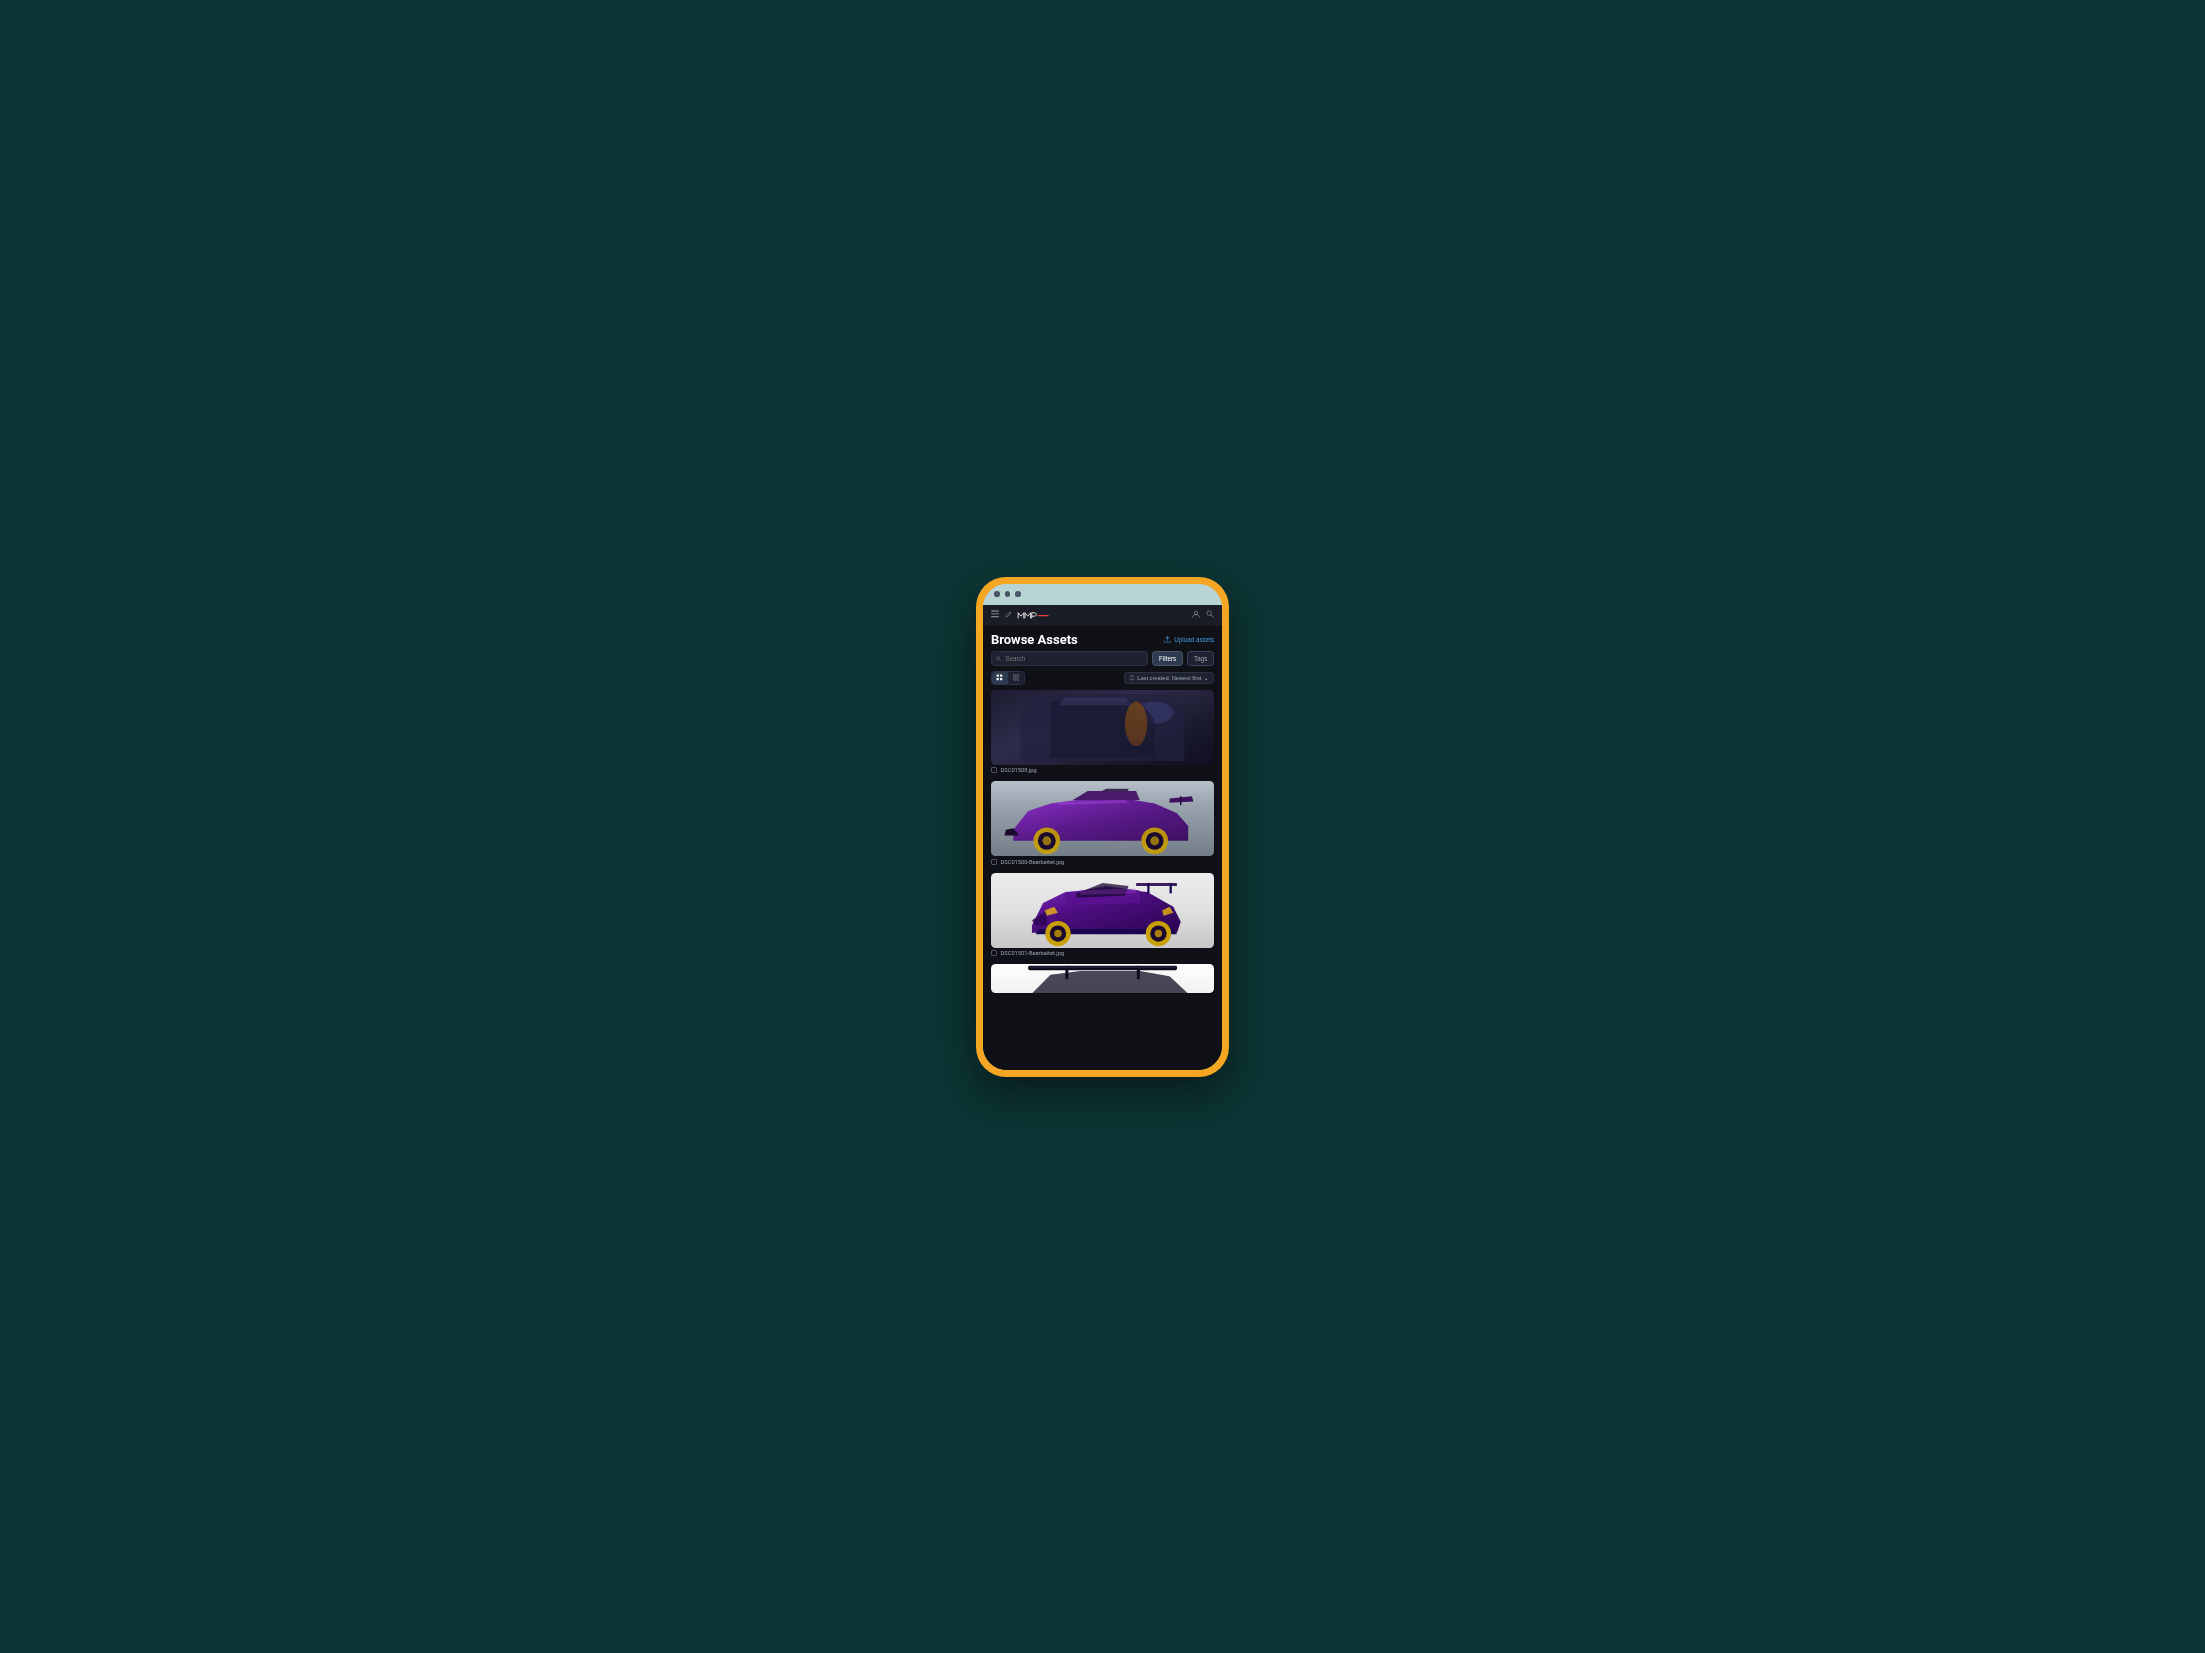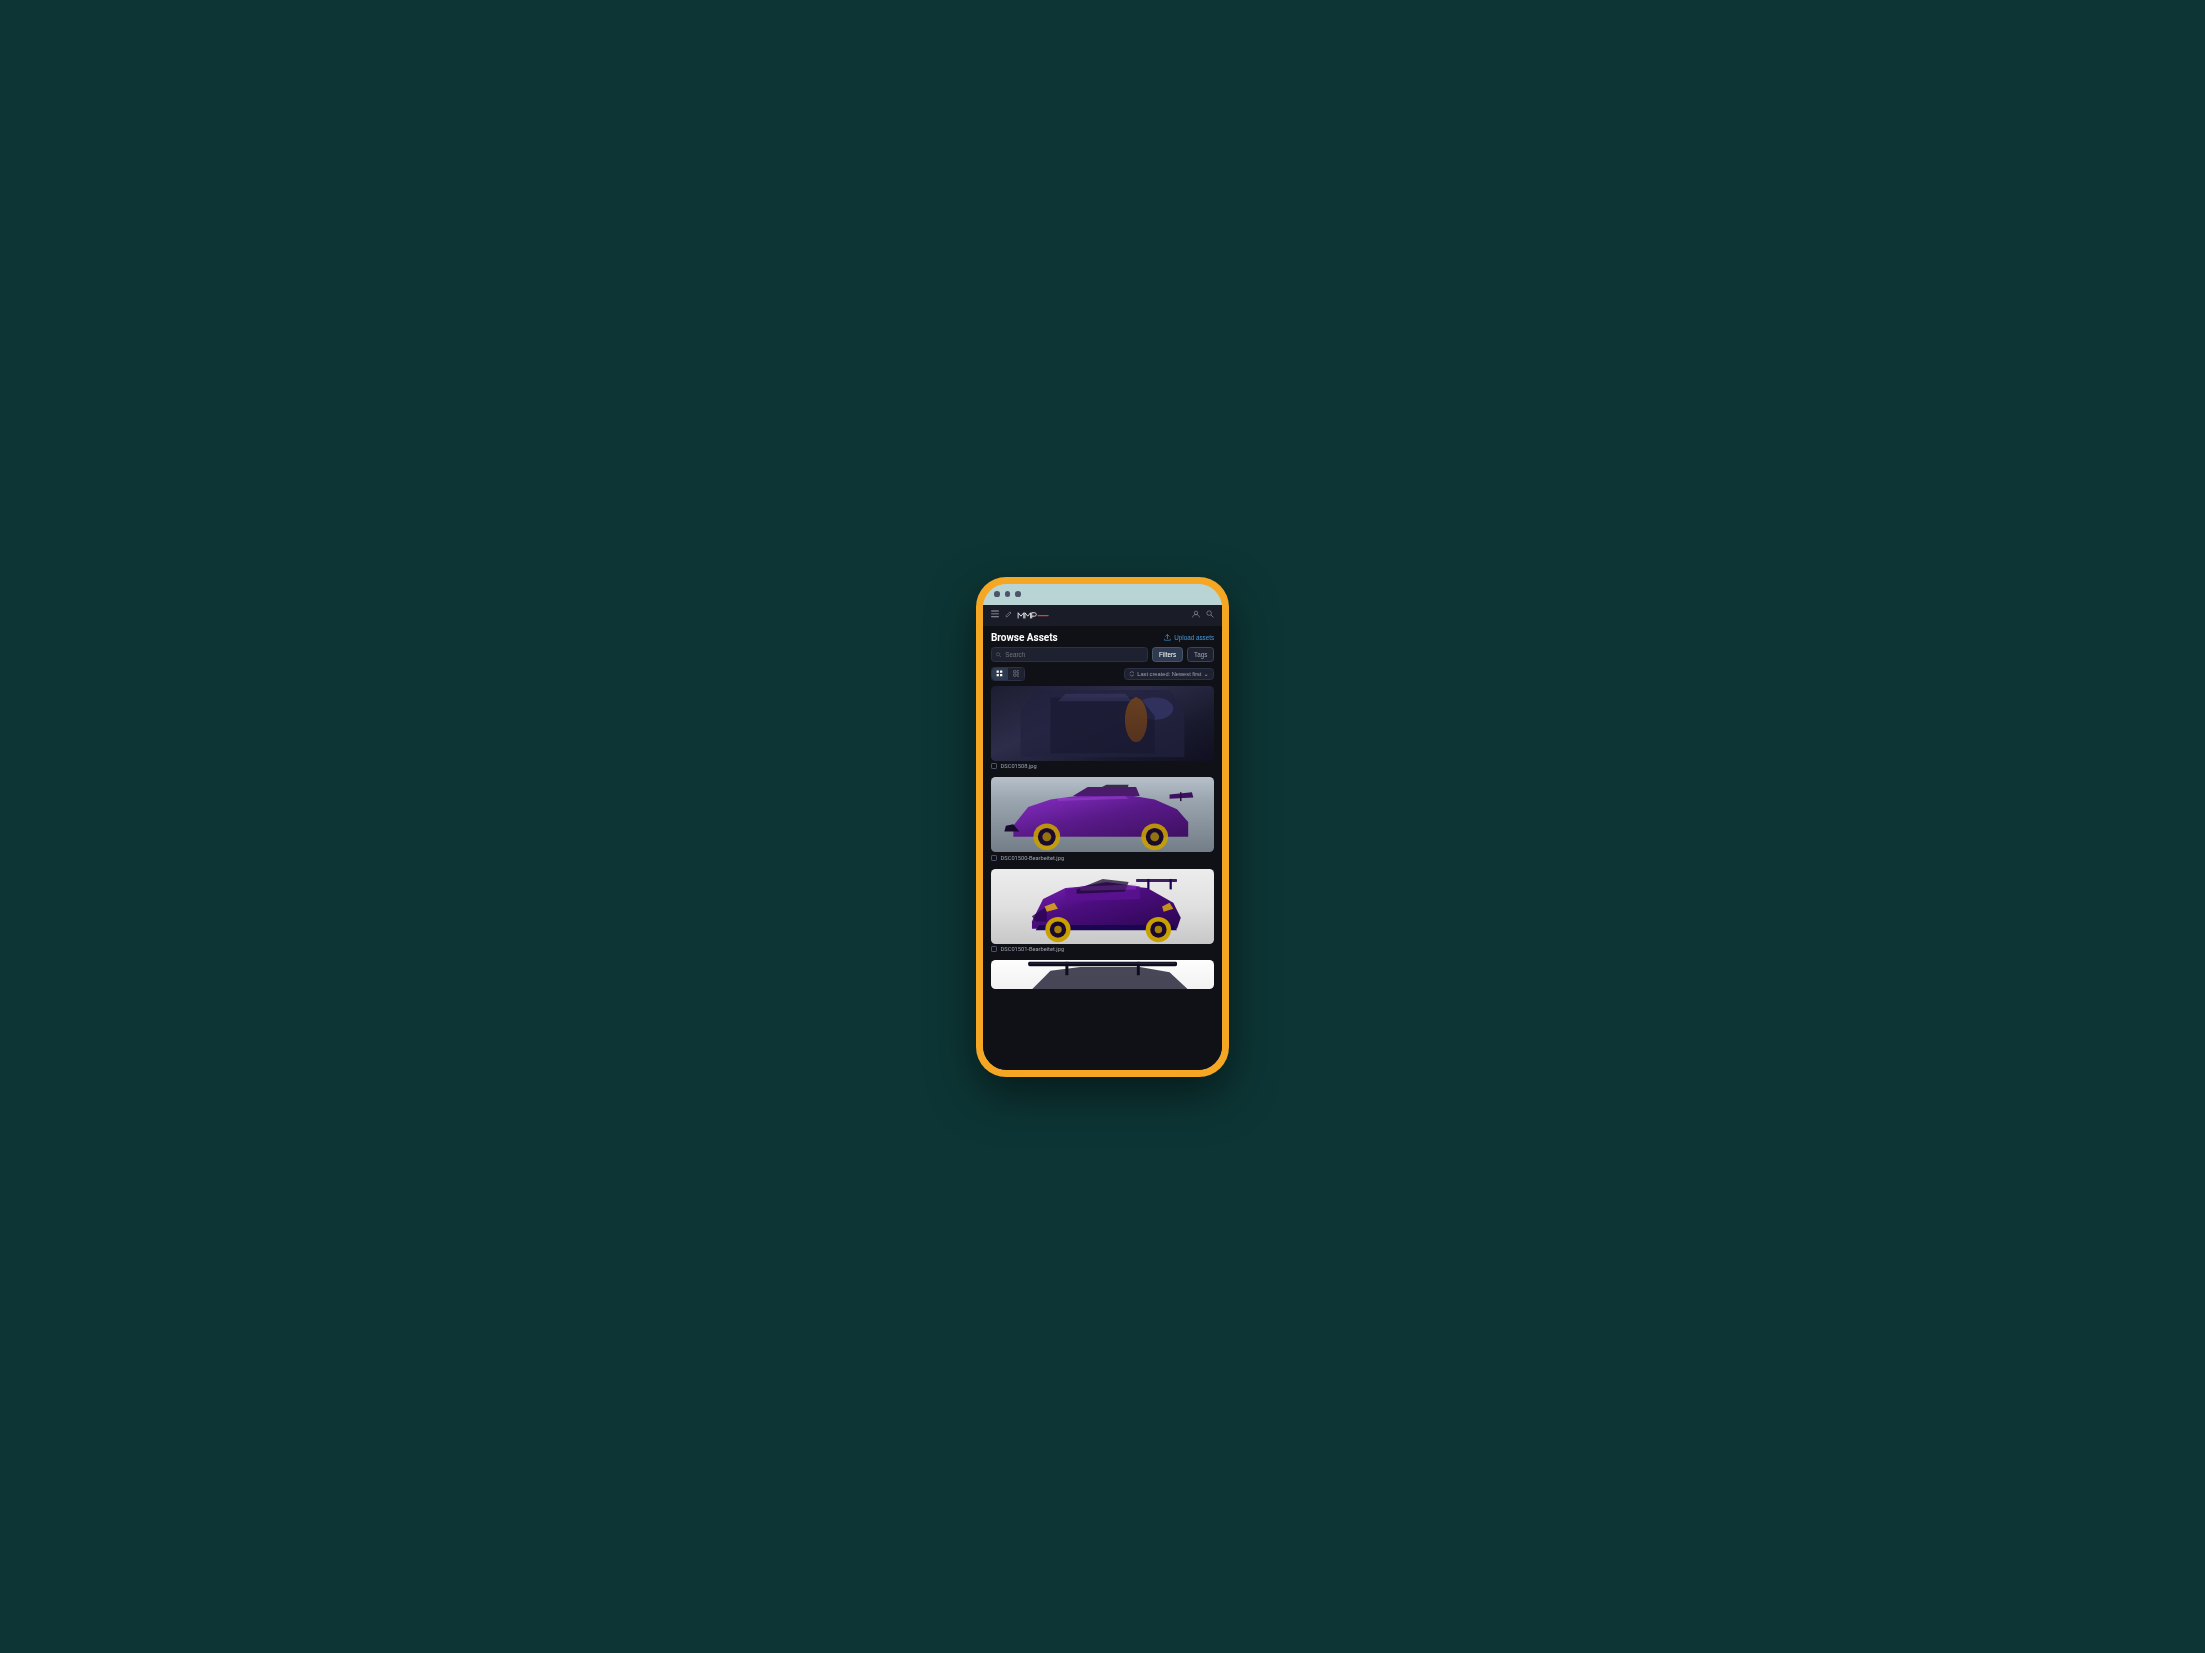--- a/index.html
+++ b/index.html
@@ -96,21 +96,21 @@
     .page-header {
       padding: 5.7px 8px 4.6px;
       display: flex;
       align-items: center;
       justify-content: space-between;
       flex-shrink: 0;
       background: #0f1117;
     }
 
     .page-title {
-      font-size: 10px;
+      font-size: 13px;
       font-weight: 700;
       color: #ffffff;
     }
 
     .upload-btn {
       display: flex;
       align-items: center;
       gap: 2.9px;
       color: #4299e1;
       font-size: 6.3px;

